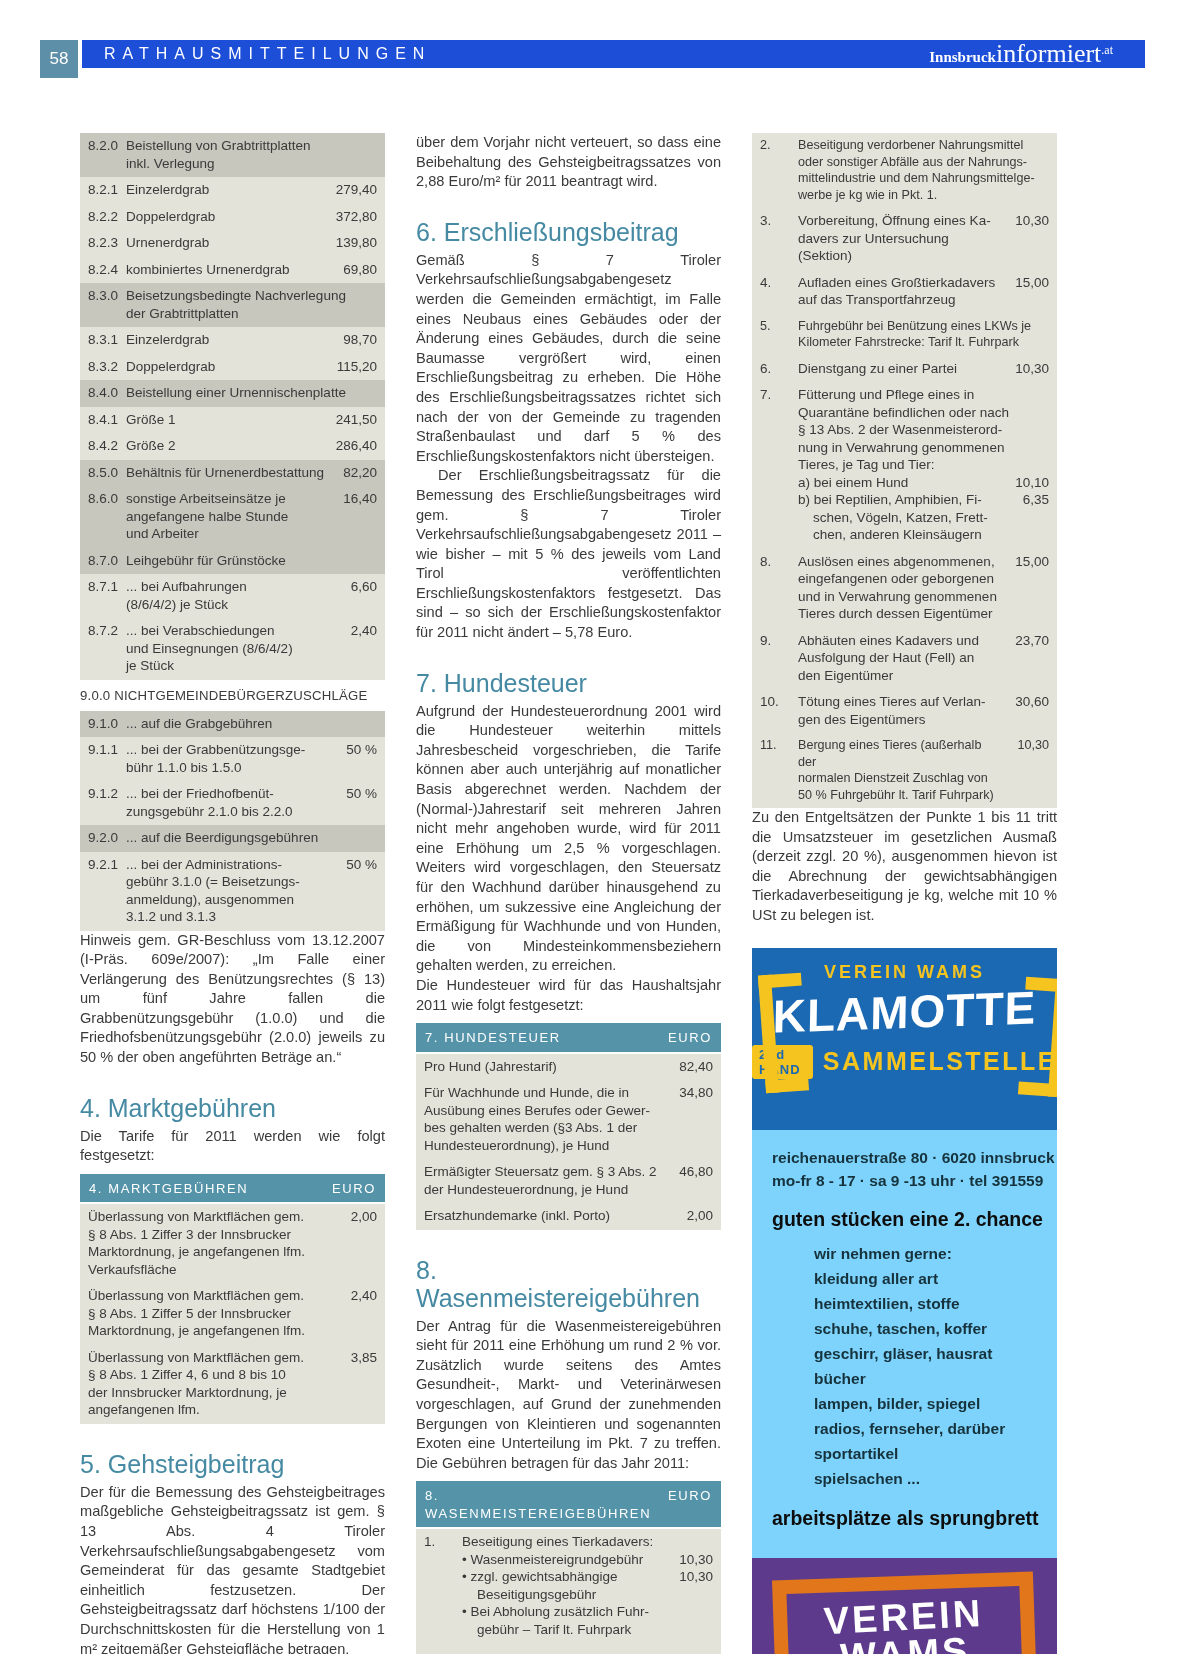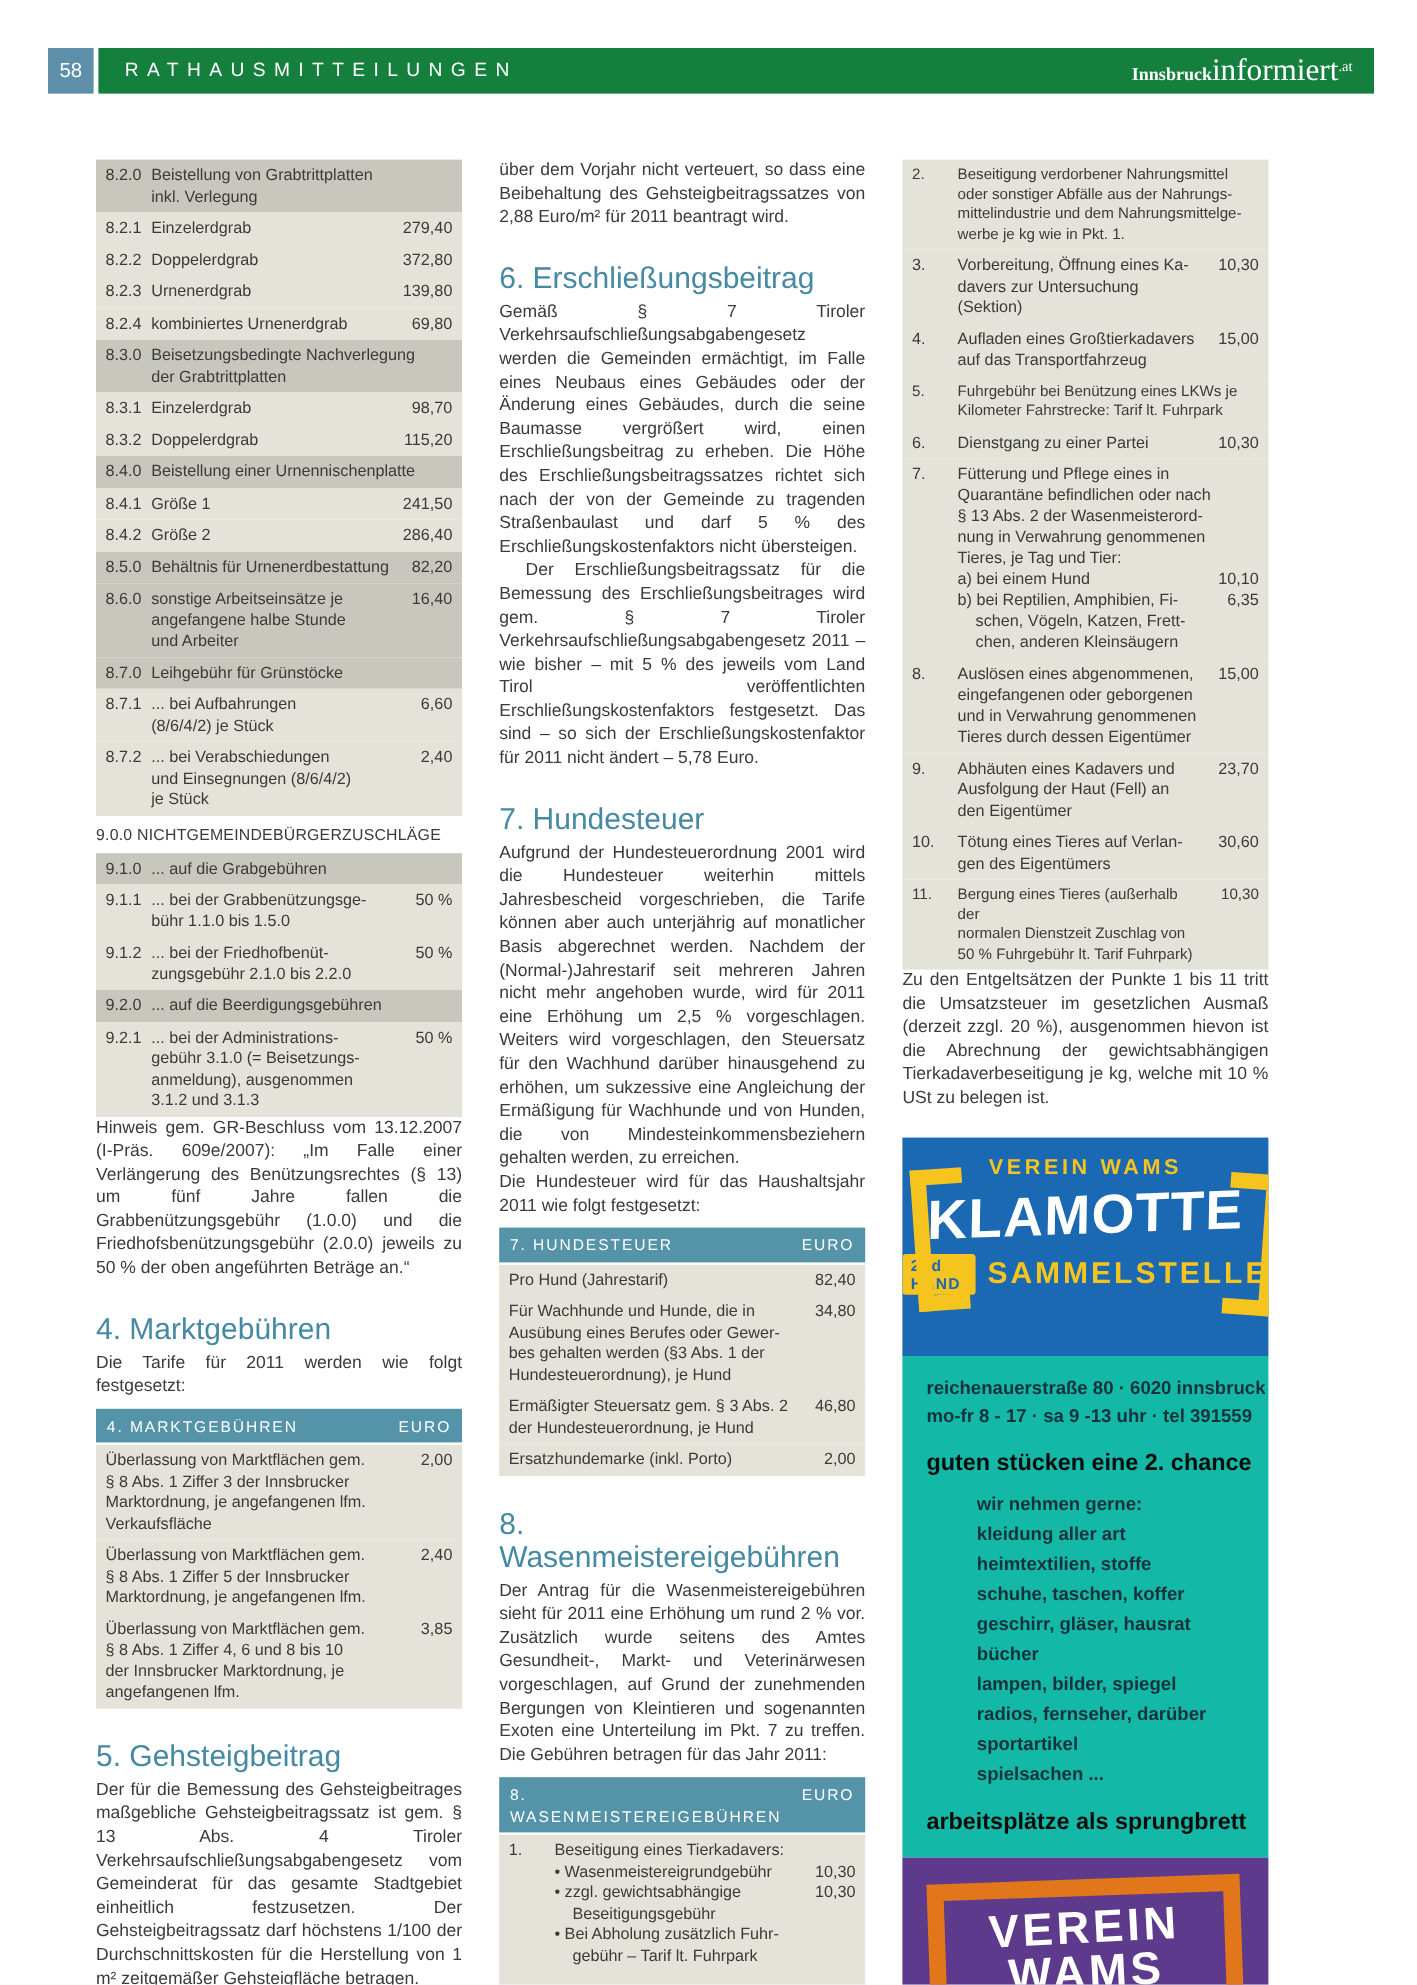--- a/index.html
+++ b/index.html
@@ -1,24 +1,24 @@
 <!DOCTYPE html>
 <html><head>
 <meta charset="utf-8">
 <style>
   html,body{margin:0;padding:0;background:#f2f2ee;}
   .page{position:relative;width:1181px;height:1654px;background:#ffffff;
         font-family:"Liberation Sans",sans-serif;color:#3a3a3a;overflow:hidden;margin:0 auto;}
 
   
-  .hdr{position:absolute;top:40px;left:40px;right:36px;height:38px;display:flex;}
+  .hdr{position:absolute;top:40px;left:40px;right:36px;height:28px;display:flex;}
   .hdr-num{width:38px;height:38px;background:#5e8fa8;color:#fff;display:flex;align-items:center;
            justify-content:center;font-size:17px;flex:none;}
-  .hdr-bar{flex:1;margin-left:4px;background:#15803d;color:#fff;display:flex;align-items:center;
-           justify-content:space-between;padding:0 18px 0 22px;}
+  .hdr-bar{flex:1;margin-left:4px;background:#1d4ed8;color:#fff;display:flex;align-items:center;
+           justify-content:space-between;padding:0 32px 0 22px;}
   .hdr-title{font-size:16px;letter-spacing:7px;font-weight:400;}
   .brand{font-family:"Liberation Serif",serif;display:flex;align-items:baseline;}
   .brand .b1{font-size:15px;font-weight:700;}
   .brand .b2{font-size:26px;}
   .brand .b3{font-size:12px;vertical-align:super;position:relative;top:-8px;}
 
   
   .content{position:absolute;top:133px;left:80px;width:977px;display:flex;gap:31px;}
   .col{width:305px;flex:none;}
 
@@ -50,21 +50,21 @@
   .bracket{position:absolute;border:13px solid #f6c41e;}
   .bracket.bl{left:10px;top:26px;width:30px;height:92px;border-right:none;transform:rotate(-4deg);}
   .bracket.br{right:-8px;top:30px;width:30px;height:92px;border-left:none;transform:rotate(4deg);}
   .ad-verein{color:#f6c41e;font-weight:700;font-size:18px;letter-spacing:3px;text-align:center;margin-top:14px;}
   .ad-klamotte{color:#fff;font-weight:700;font-size:46px;letter-spacing:1px;text-align:center;
                transform:rotate(-2deg) skewX(-3deg);margin-top:2px;}
   .ad-band{display:flex;align-items:center;justify-content:flex-end;gap:10px;margin-top:6px;}
   .ad-2nd{background:#f6c41e;color:#1b69b2;font-weight:700;font-size:13px;padding:2px 7px;
           border-radius:3px;letter-spacing:1px;}
   .ad-sammel{color:#f6c41e;font-weight:700;font-size:25px;letter-spacing:2.5px;}
-  .ad-green{background:#14b8a6;padding:16px 0 18px 20px;}
+  .ad-green{background:#7dd3fc;padding:16px 0 28px 20px;}
   .ad-addr{color:#16323c;font-weight:700;font-size:15.5px;line-height:23px;}
   .ad-headline{color:#0d0d0d;font-weight:700;font-size:19.5px;margin:16px 0 10px;}
   .ad-items{color:#16323c;font-weight:700;font-size:15.5px;line-height:25px;white-space:pre-line;padding-left:42px;}
   .ad-tagline{color:#0d0d0d;font-weight:700;font-size:19.5px;margin-top:16px;}
   .ad-purple{position:relative;background:#5d3a8c;height:156px;overflow:hidden;}
   .ad-frame{position:absolute;left:22px;right:22px;top:18px;bottom:18px;border:14px solid #e2761b;
             transform:rotate(-2deg);}
   .ad-logo{position:absolute;inset:0;display:flex;flex-direction:column;align-items:center;
            justify-content:center;transform:rotate(-3deg);}
   .ad-logo span{color:#fff;font-weight:700;font-size:38px;line-height:37px;letter-spacing:3px;}

